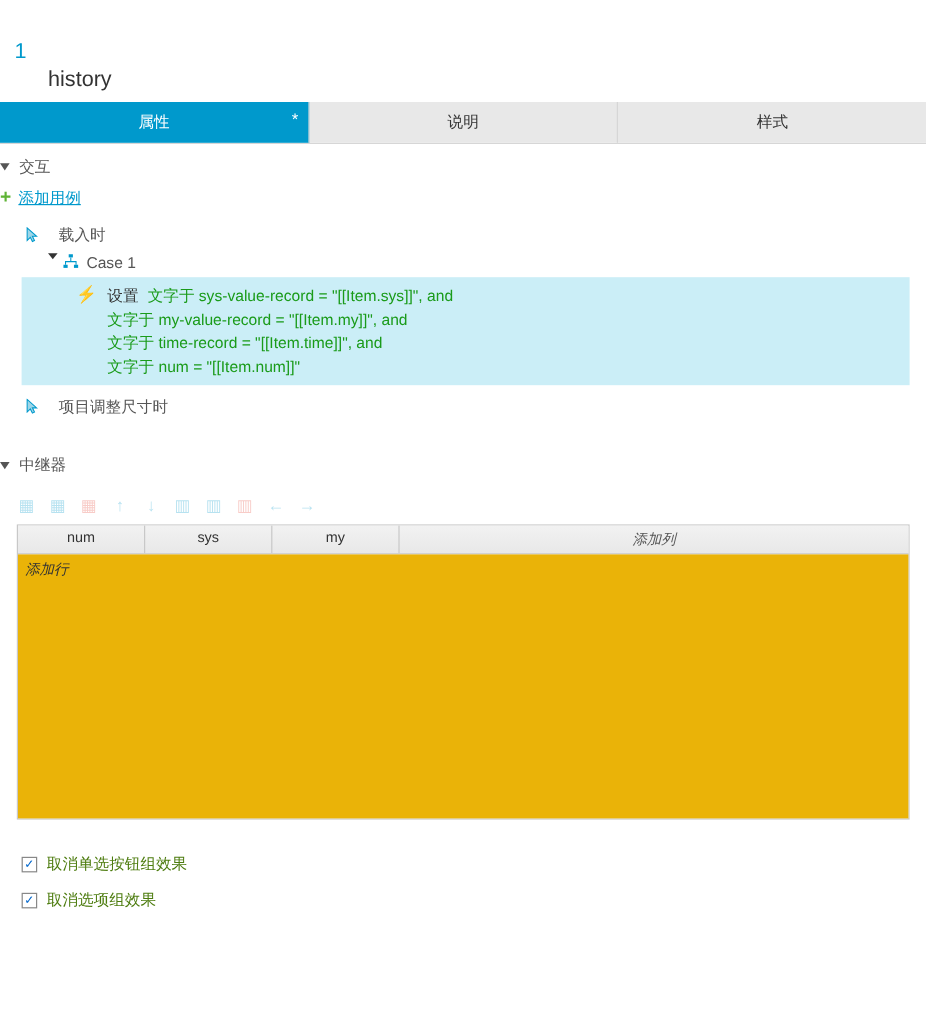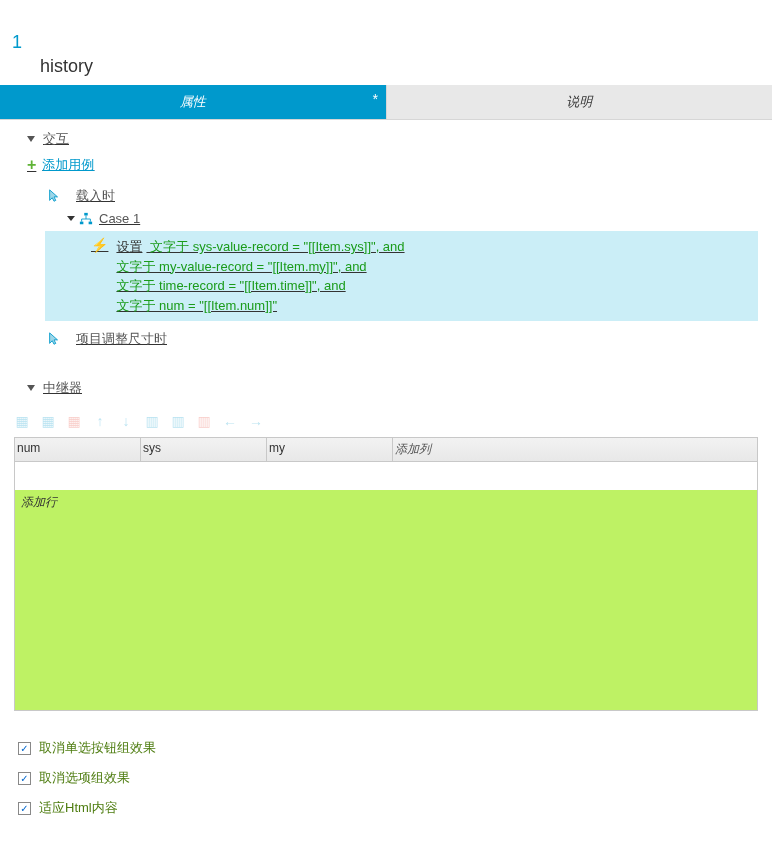--- a/index.html
+++ b/index.html
@@ -1,50 +1,50 @@
 <!DOCTYPE html>
 <html><head>
 <meta charset="utf-8">
 <style>
 * { box-sizing: border-box; margin: 0; padding: 0; }
 body { font-family: "Microsoft YaHei", Arial, sans-serif; font-size: 13px; color: #333; background: #fff; width: 772px; }
 .header { display: flex; align-items: center; padding: 8px 12px; }
 .header-num { color: #0099cc; font-size: 18px; font-weight: 300; margin-right: 18px; }
 .header-title { color: #333; font-size: 18px; font-weight: 400; margin-top: 48px; }
 .tabs { display: flex; border-bottom: 1px solid #d6d6d6; }
-.tab { flex: 1; text-align: center; padding: 8px 0; background: #e8e8e8; border-right: 1px solid #d6d6d6; cursor: pointer; position: relative; font-style: italic; }
+.tab { flex: 1; text-align: center; padding: 8px 0; background: #e8e8e8; border-right: 1px solid #d6d6d6; cursor: pointer; position: relative; }
 .tab:last-child { border-right: none; }
 .tab.active { background: #0099cc; color: #fff; }
 .tab-dirty { position: absolute; right: 8px; top: 6px; font-size: 14px; }
 .panel { border-top: none; }
-.section { padding: 10px 14px 0 27px; text-decoration: underline; }
+.section { padding: 10px 14px 0 0; }
 .section-header { display: flex; align-items: center; cursor: pointer; margin-bottom: 8px; }
 .chevron { width: 0; height: 0; border-left: 4px solid transparent; border-right: 4px solid transparent; border-top: 6px solid #555; margin-right: 8px; }
 .section-title { color: #555; font-size: 13px; }
 .add-case { display: flex; align-items: center; margin: 6px 0 10px 0; cursor: pointer; }
 .plus-icon { color: #5fb336; font-size: 16px; font-weight: bold; margin-right: 6px; }
 .add-case-label { color: #0099cc; text-decoration: underline; }
 .event-row { display: flex; align-items: center; padding: 3px 0 3px 20px; gap: 15px; }
 .event-label { color: #555; }
-.case-row { display: flex; align-items: center; padding: 3px 0 3px 40px; }
+.case-row { display: flex; align-items: flex-start; padding: 3px 0 3px 40px; }
 .action-block { background: #cbeef7; margin: 2px 0 6px 18px; padding: 6px 8px 6px 70px; }
 .action-head { display: flex; align-items: flex-start; }
 .bolt-icon { color: #777; font-size: 14px; margin-right: 8px; margin-left: -24px; }
 .action-prefix { color: #333; margin-right: 4px; }
 .action-text { color: #1a9b1a; line-height: 1.5; }
 .repeater-section { margin-top: 18px; }
 .toolbar { display: flex; gap: 10px; padding: 8px 14px; opacity: 0.28; }
 .tb-btn { width: 16px; height: 16px; display: inline-flex; align-items: center; justify-content: center; color: #0099cc; font-size: 14px; }
 .tb-btn.red { color: #e74c3c; }
 .data-table { border: 1px solid #c8c8c8; margin: 0 14px 10px 14px; }
 .dt-header { display: flex; background: linear-gradient(#f2f2f2, #e8e8e8); border-bottom: 1px solid #c8c8c8; }
-.dt-col { padding: 3px 2px; border-right: 1px solid #c8c8c8; font-size: 12px; width: 126px; }
+.dt-col { padding: 3px 2px; border-right: 1px solid #c8c8c8; font-size: 12px; width: 106px; text-align: center; }
 .dt-col:last-child { border-right: none; flex: 1; }
 .dt-col.add { font-style: italic; color: #555; }
-.dt-body { min-height: 220px; background: #bef264; margin-top: 28px; }
+.dt-body { min-height: 220px; background: #eab308; }
 .dt-addrow { padding: 4px 6px; font-style: italic; color: #333; font-size: 12px; }
 .checkbox-row { display: flex; align-items: center; padding: 6px 18px; }
 .chk { width: 13px; height: 13px; border: 1px solid #888; background: #fff; margin-right: 8px; display: inline-flex; align-items: center; justify-content: center; font-size: 10px; color: #0066cc; }
 .chk.checked::after { content: "✓"; }
 .chk-label { color: #4d7c0f; font-size: 13px; }
 .row-with-tri { display: flex; align-items: center; padding: 3px 0 3px 14px; }
 svg.cursor-icon { width: 14px; height: 14px; }
 svg.flow-icon { width: 14px; height: 14px; }
 .small-tri { width: 0; height: 0; border-left: 4px solid transparent; border-right: 4px solid transparent; border-top: 5px solid #333; margin-right: 4px; }
 </style>
@@ -56,20 +56,23 @@
   <span class="header-title">history</span>
 </div>
 
 <div class="tabs">
   <div class="tab active">
     <span>属性</span>
     <span class="tab-dirty">*</span>
   </div>
   <div class="tab">
     <span>说明</span>
+  </div>
+  <div class="tab">
+    <span>样式</span>
   </div>
 </div>
 
 <div class="panel">
 
   <div class="section">
     <div class="section-header">
       <span class="chevron"></span>
       <span class="section-title">交互</span>
     </div>
@@ -154,18 +157,14 @@
   <div style="height:12px"></div>
 
   <div class="checkbox-row">
     <span class="chk checked"></span>
     <span class="chk-label">取消单选按钮组效果</span>
   </div>
   <div class="checkbox-row">
     <span class="chk checked"></span>
     <span class="chk-label">取消选项组效果</span>
   </div>
-  <div class="checkbox-row">
-    <span class="chk checked"></span>
-    <span class="chk-label">适应Html内容</span>
-  </div>
 
 </div>
 
 </body></html>

